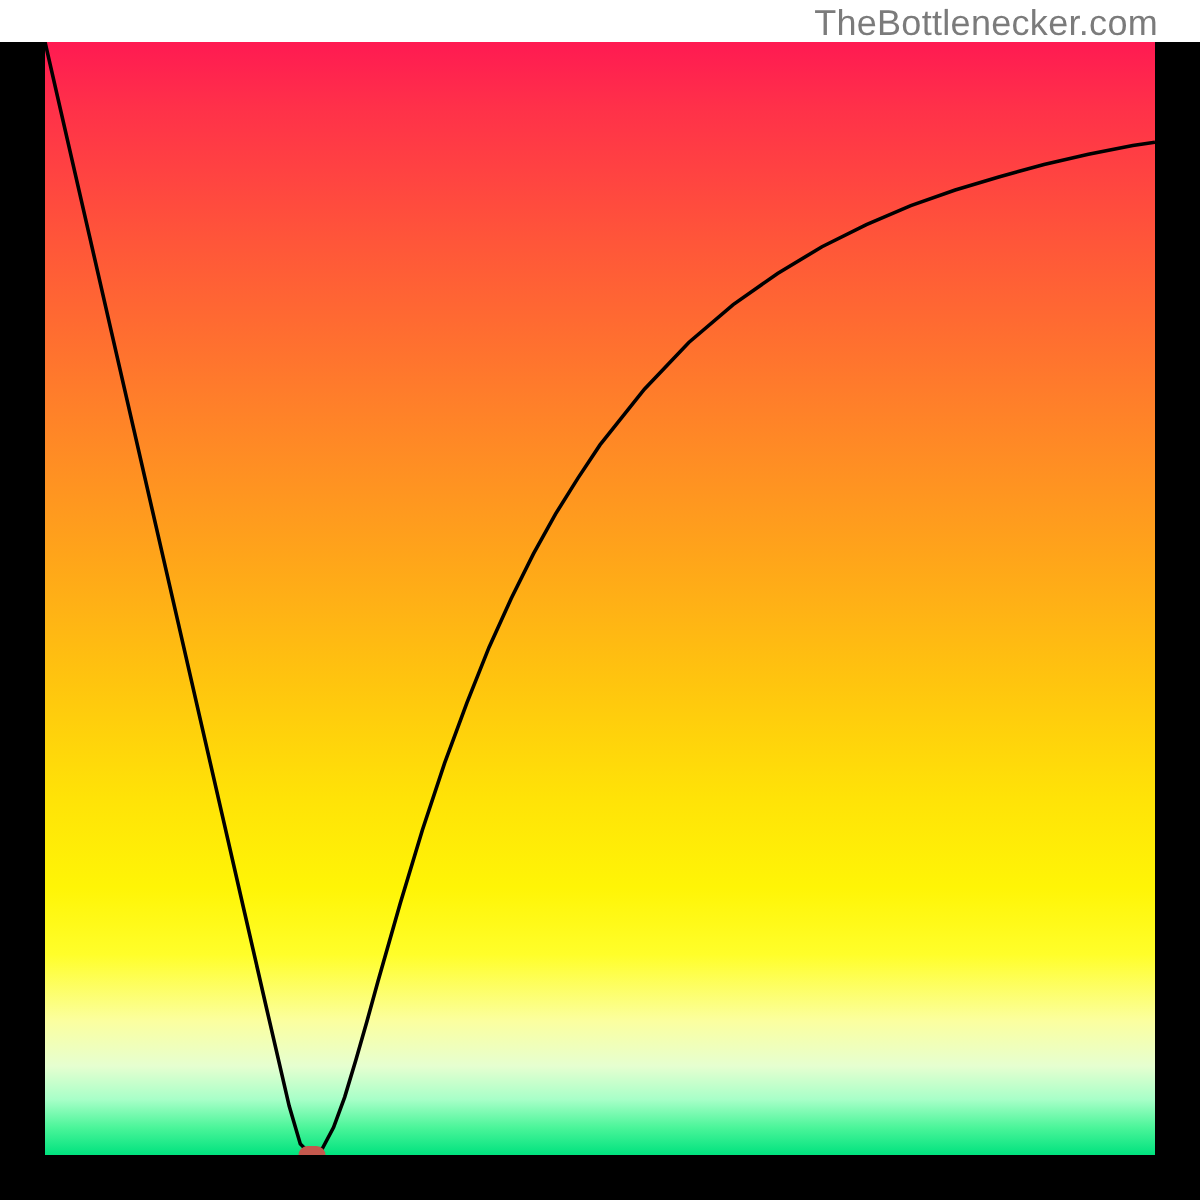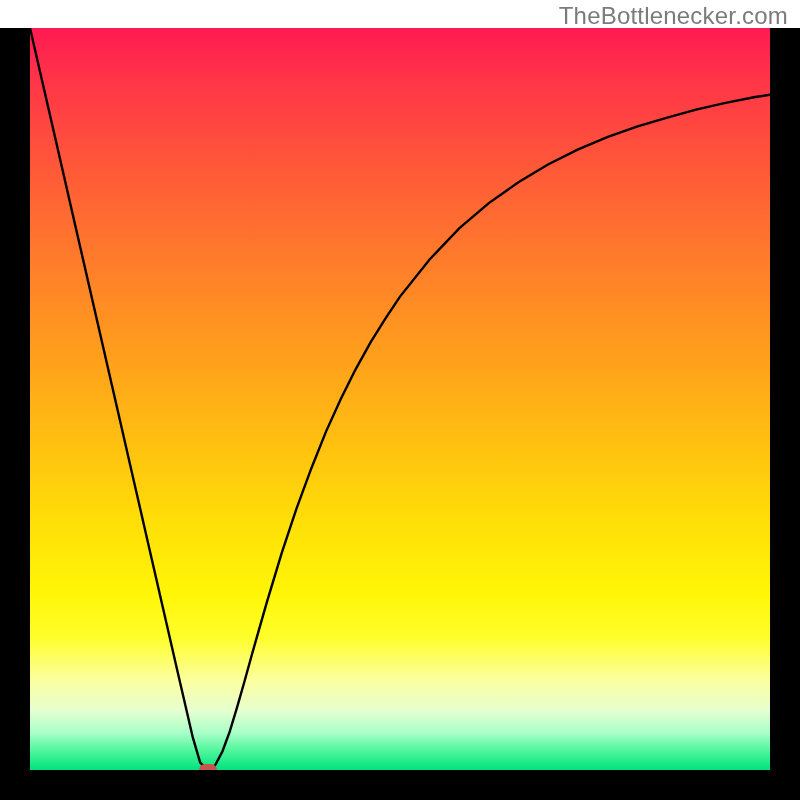--- a/index.html
+++ b/index.html
@@ -12,21 +12,21 @@
     font-family: Arial, Helvetica, sans-serif;
   }
   .wrap {
     position: relative;
     width: 800px;
     height: 800px;
   }
   .watermark {
     position: absolute;
     top: 2px;
-    right: 12px;
+    right: 28px;
     font-size: 24px;
     font-weight: 400;
     color: #7b7b7b;
     letter-spacing: 0.2px;
     z-index: 5;
   }
   .frame {
     position: absolute;
     left: 0;
     top: 28px;

